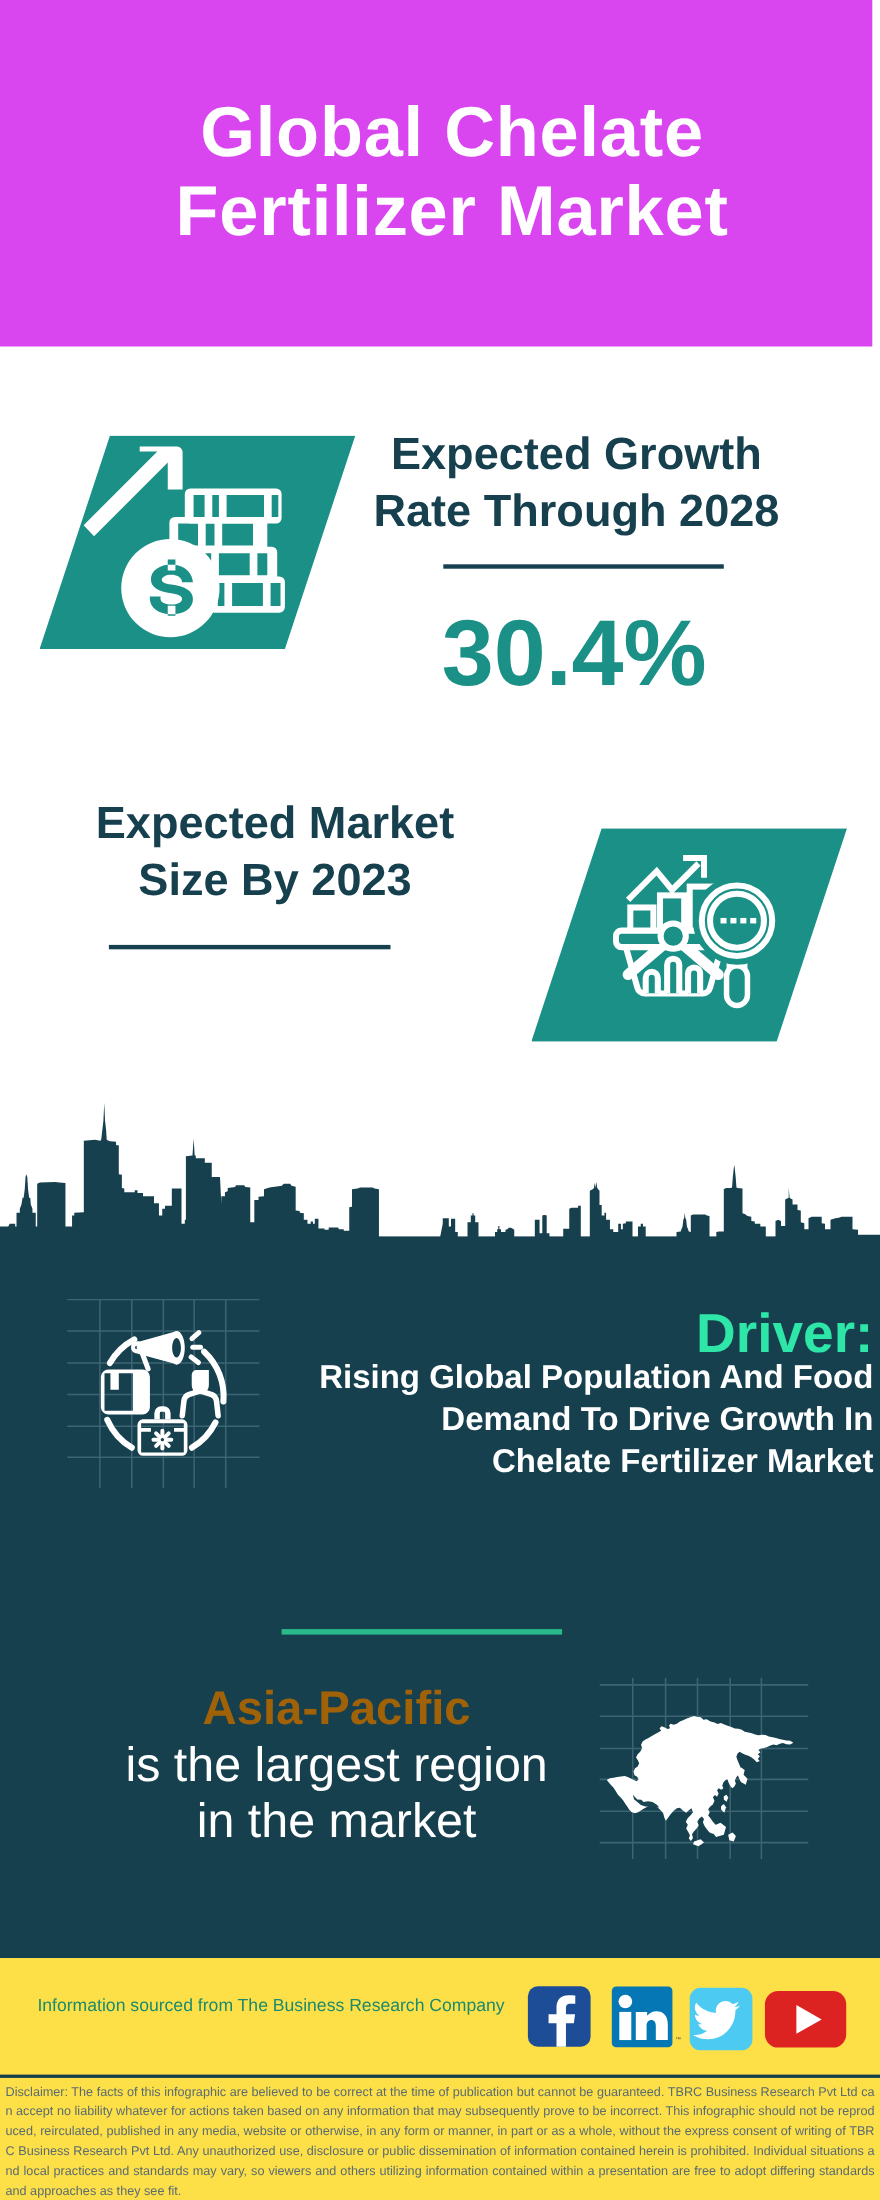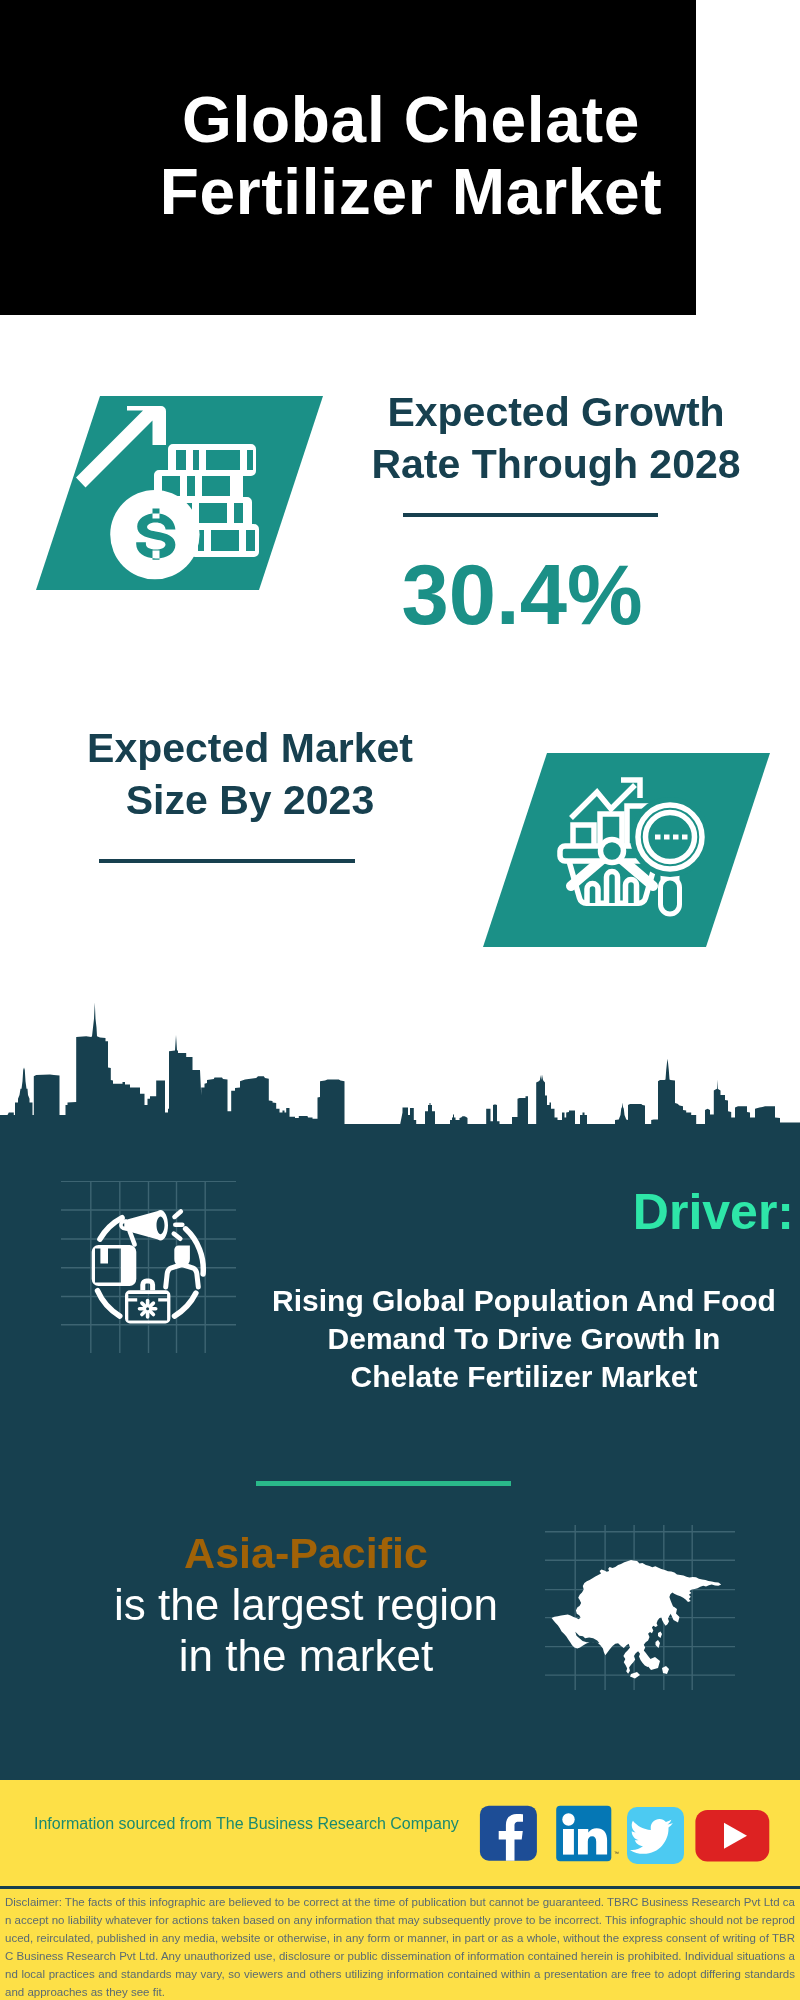--- a/index.html
+++ b/index.html
@@ -1,40 +1,40 @@
 <!DOCTYPE html>
 <html><head>
 <meta charset="utf-8">
 <style>
   html,body{margin:0;padding:0;background:#fff;}
   body{width:800px;height:2000px;font-family:"Liberation Sans",sans-serif;overflow:hidden;}
   .page{position:relative;width:800px;height:2000px;background:#fff;overflow:hidden;}
   .abs{position:absolute;}
 
   
-  .header{left:0;top:0;width:696px;height:315px;background:#000000;}
+  .header{left:0;top:0;width:793px;height:315px;background:#d946ef;}
   .header-title{left:11px;top:84px;width:800px;text-align:center;color:#fff;
     font-size:64px;font-weight:bold;line-height:72px;letter-spacing:0.7px;}
 
   
   .para{overflow:hidden;}
   .para svg{display:block;}
 
   
   .stat-label{color:#17404f;font-size:41px;font-weight:bold;line-height:52px;text-align:center;}
   .rule{background:#17404f;height:4px;}
   .stat-value{color:#1b9087;font-weight:bold;text-align:center;white-space:nowrap;}
 
   
   .dark{left:0;top:1124px;width:800px;height:656px;background:#17404f;}
   .skyline{left:0;top:995px;width:800px;height:130px;display:block;}
 
   
   .driver-head{color:#2ee6a8;font-size:50px;font-weight:bold;text-align:right;line-height:44px;}
-  .driver-text{color:#fff;font-size:30px;font-weight:bold;text-align:center;line-height:38px;margin-top:48px;}
+  .driver-text{color:#fff;font-size:30px;font-weight:bold;text-align:right;line-height:38px;}
   .divider{background:#2ab98a;}
 
   
   .region-head{color:#a16207;font-size:43px;font-weight:bold;text-align:center;line-height:52px;}
   .region-text{color:#fff;font-size:44px;font-weight:normal;text-align:center;line-height:51px;}
 
   
   .footer{left:0;top:1780px;width:800px;height:220px;background:#fde047;}
   .hline{background:#17404f;}
   .src-text{color:#1b8a6f;font-size:16px;line-height:19px;}
@@ -73,21 +73,21 @@
                  M140,54 v20 h10 v-20 z M157,54 v20 h6 v-20 z M170,54 v20 h34 v-20 z M211,54 v20 h6 v-20 z"></path>
       </g>
       <g>
         <circle cx="118.9" cy="138.6" r="44.7" fill="#ffffff"></circle>
         <path fill="#1b9087" d="M116.5,112.6 h7 v10 h-7 z M116.5,154.6 h7 v9.2 h-7 z
            M120,117.2 c-10.9,0 -18.8,5.6 -18.8,13.4 c0,7.6 7,11 18.5,12.8 c6.6,1 9.8,2.5 9.8,5.1 c0,3 -4.2,5.1 -9.8,5.1 c-6.3,0 -9.8,-2.3 -9.8,-5.5 v-1.8 h-9.7 v1.8 c0,8.2 7.9,14.3 19.5,14.3 c11.8,0 19.7,-5.6 19.7,-13.7 c0,-8.3 -7.9,-11.5 -19.7,-13.3 c-6.3,-0.9 -8.6,-2.3 -8.6,-4.4 c0,-2.6 3.9,-4.5 8.6,-4.5 c5,0 8.7,2.1 9.5,5.3 l0.4,1.6 h9.8 l-0.4,-2.4 c-1.5,-7.8 -9.1,-13.8 -19.3,-13.8 z"></path>
       </g>
     </svg>
   </div>
 
-  <div class="abs stat-label" style="left:356px;top:386px;width:400px;">
+  <div class="abs stat-label" style="left:324px;top:386px;width:400px;">
     <div>Expected Growth</div>
     <div>Rate Through 2028</div>
   </div>
   <div class="abs rule" style="left:403px;top:513px;width:255px;"></div>
   <div class="abs stat-value" style="left:322px;top:546px;width:400px;font-size:85px;line-height:98px;">30.4%</div>
 
   <div class="abs stat-label" style="left:50px;top:722px;width:400px;">
     <div>Expected Market</div>
     <div>Size By 2023</div>
   </div>

